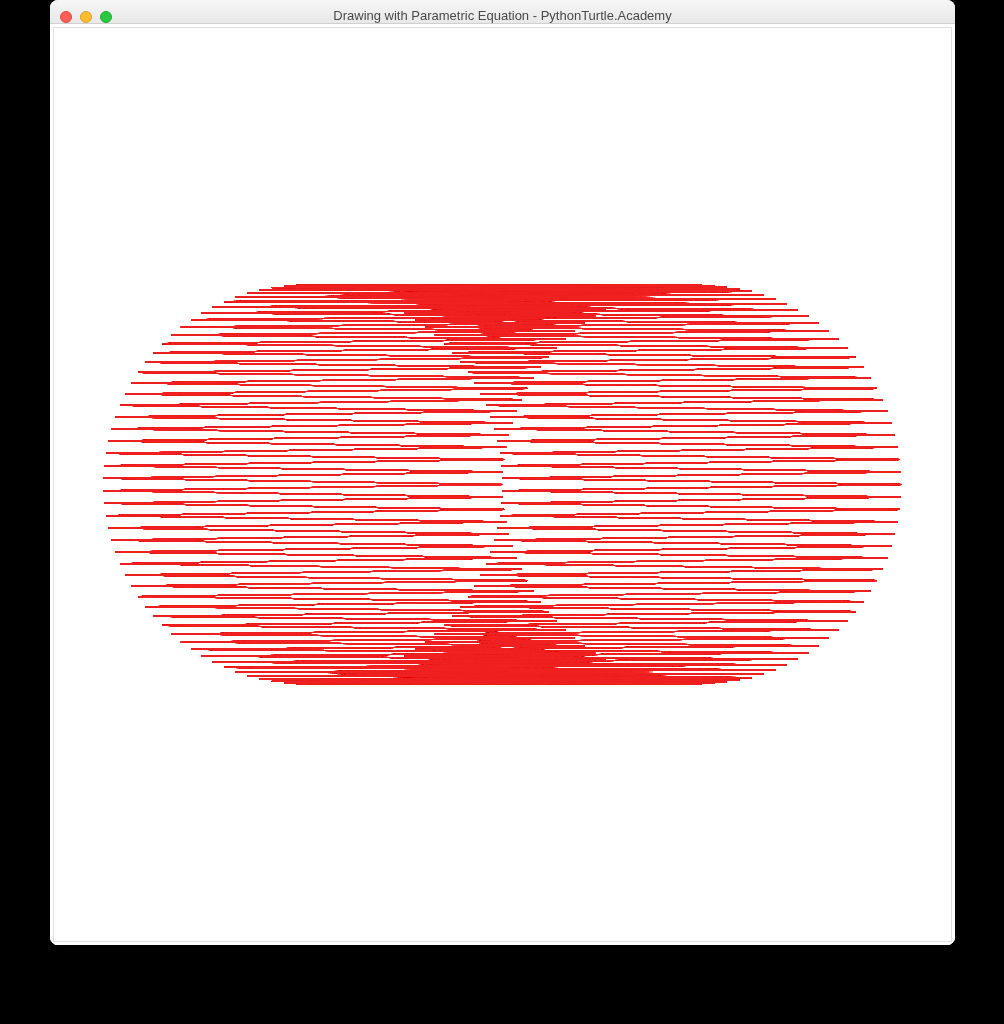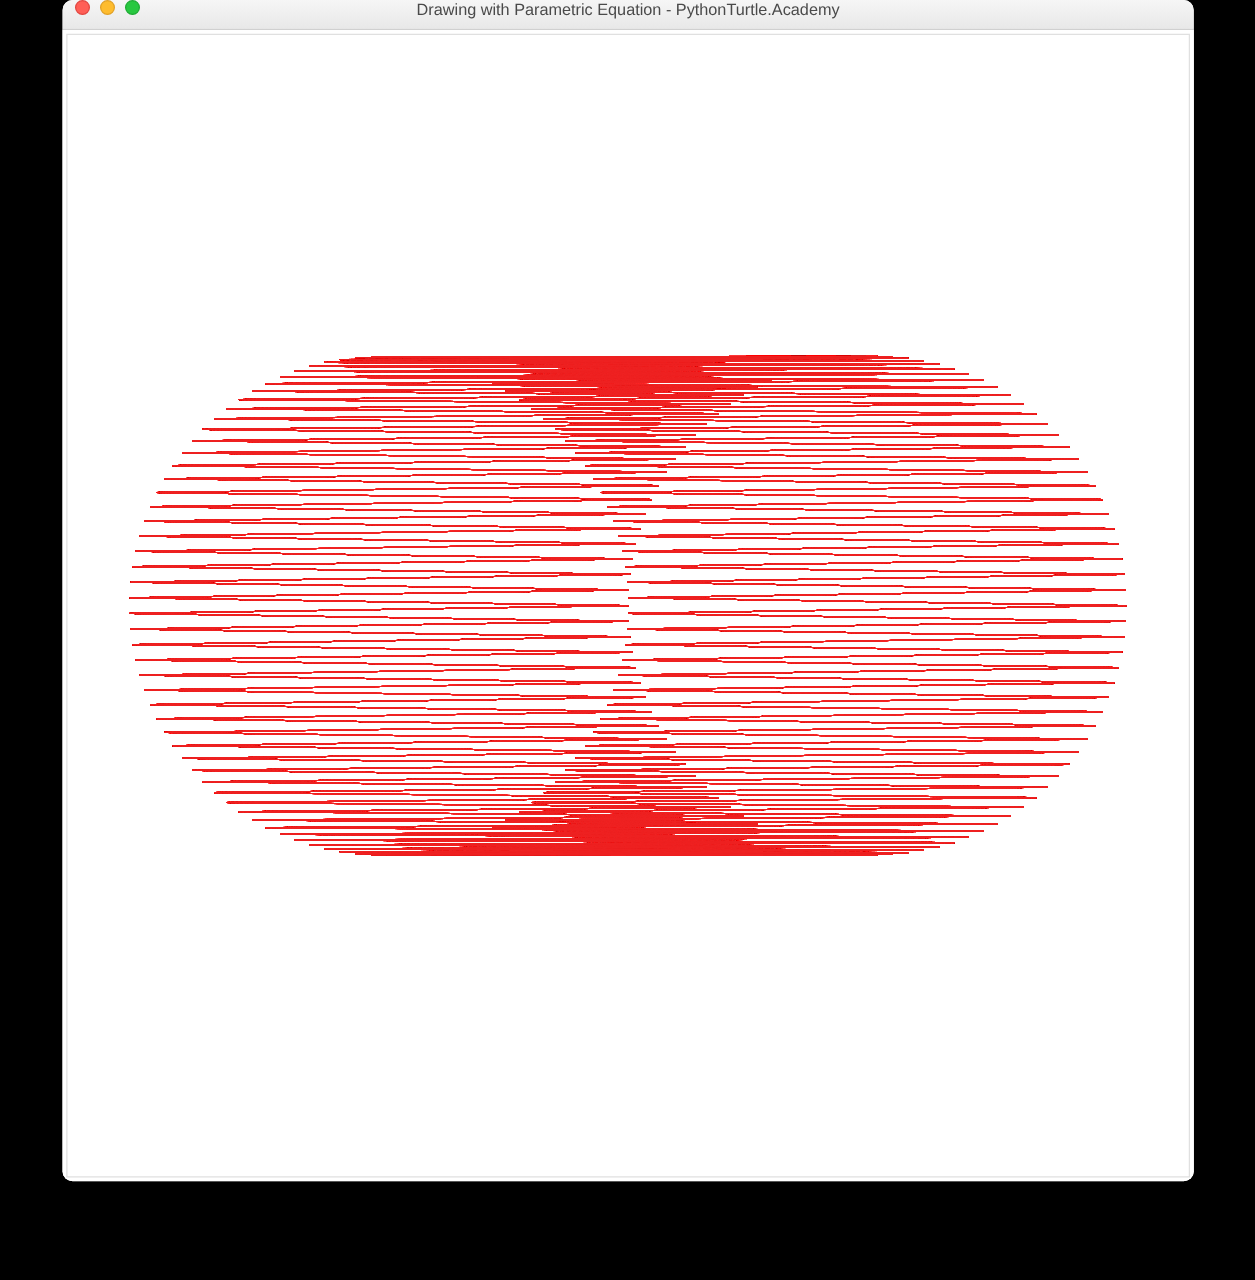--- a/index.html
+++ b/index.html
@@ -22,21 +22,21 @@
       box-shadow: 0 10px 40px rgba(0,0,0,0.5);
       overflow: hidden;
       display: flex;
       flex-direction: column;
     }
     .titlebar {
       height: 24px;
       background: linear-gradient(to bottom, #f6f6f6, #e8e8e8);
       border-bottom: 1px solid #d0d0d0;
       display: flex;
-      align-items: flex-start;
+      align-items: flex-end;
       position: relative;
       flex-shrink: 0;
     }
     .traffic-lights {
       display: flex;
       gap: 8px;
       padding-left: 10px;
       align-items: center;
     }
     .tl {

